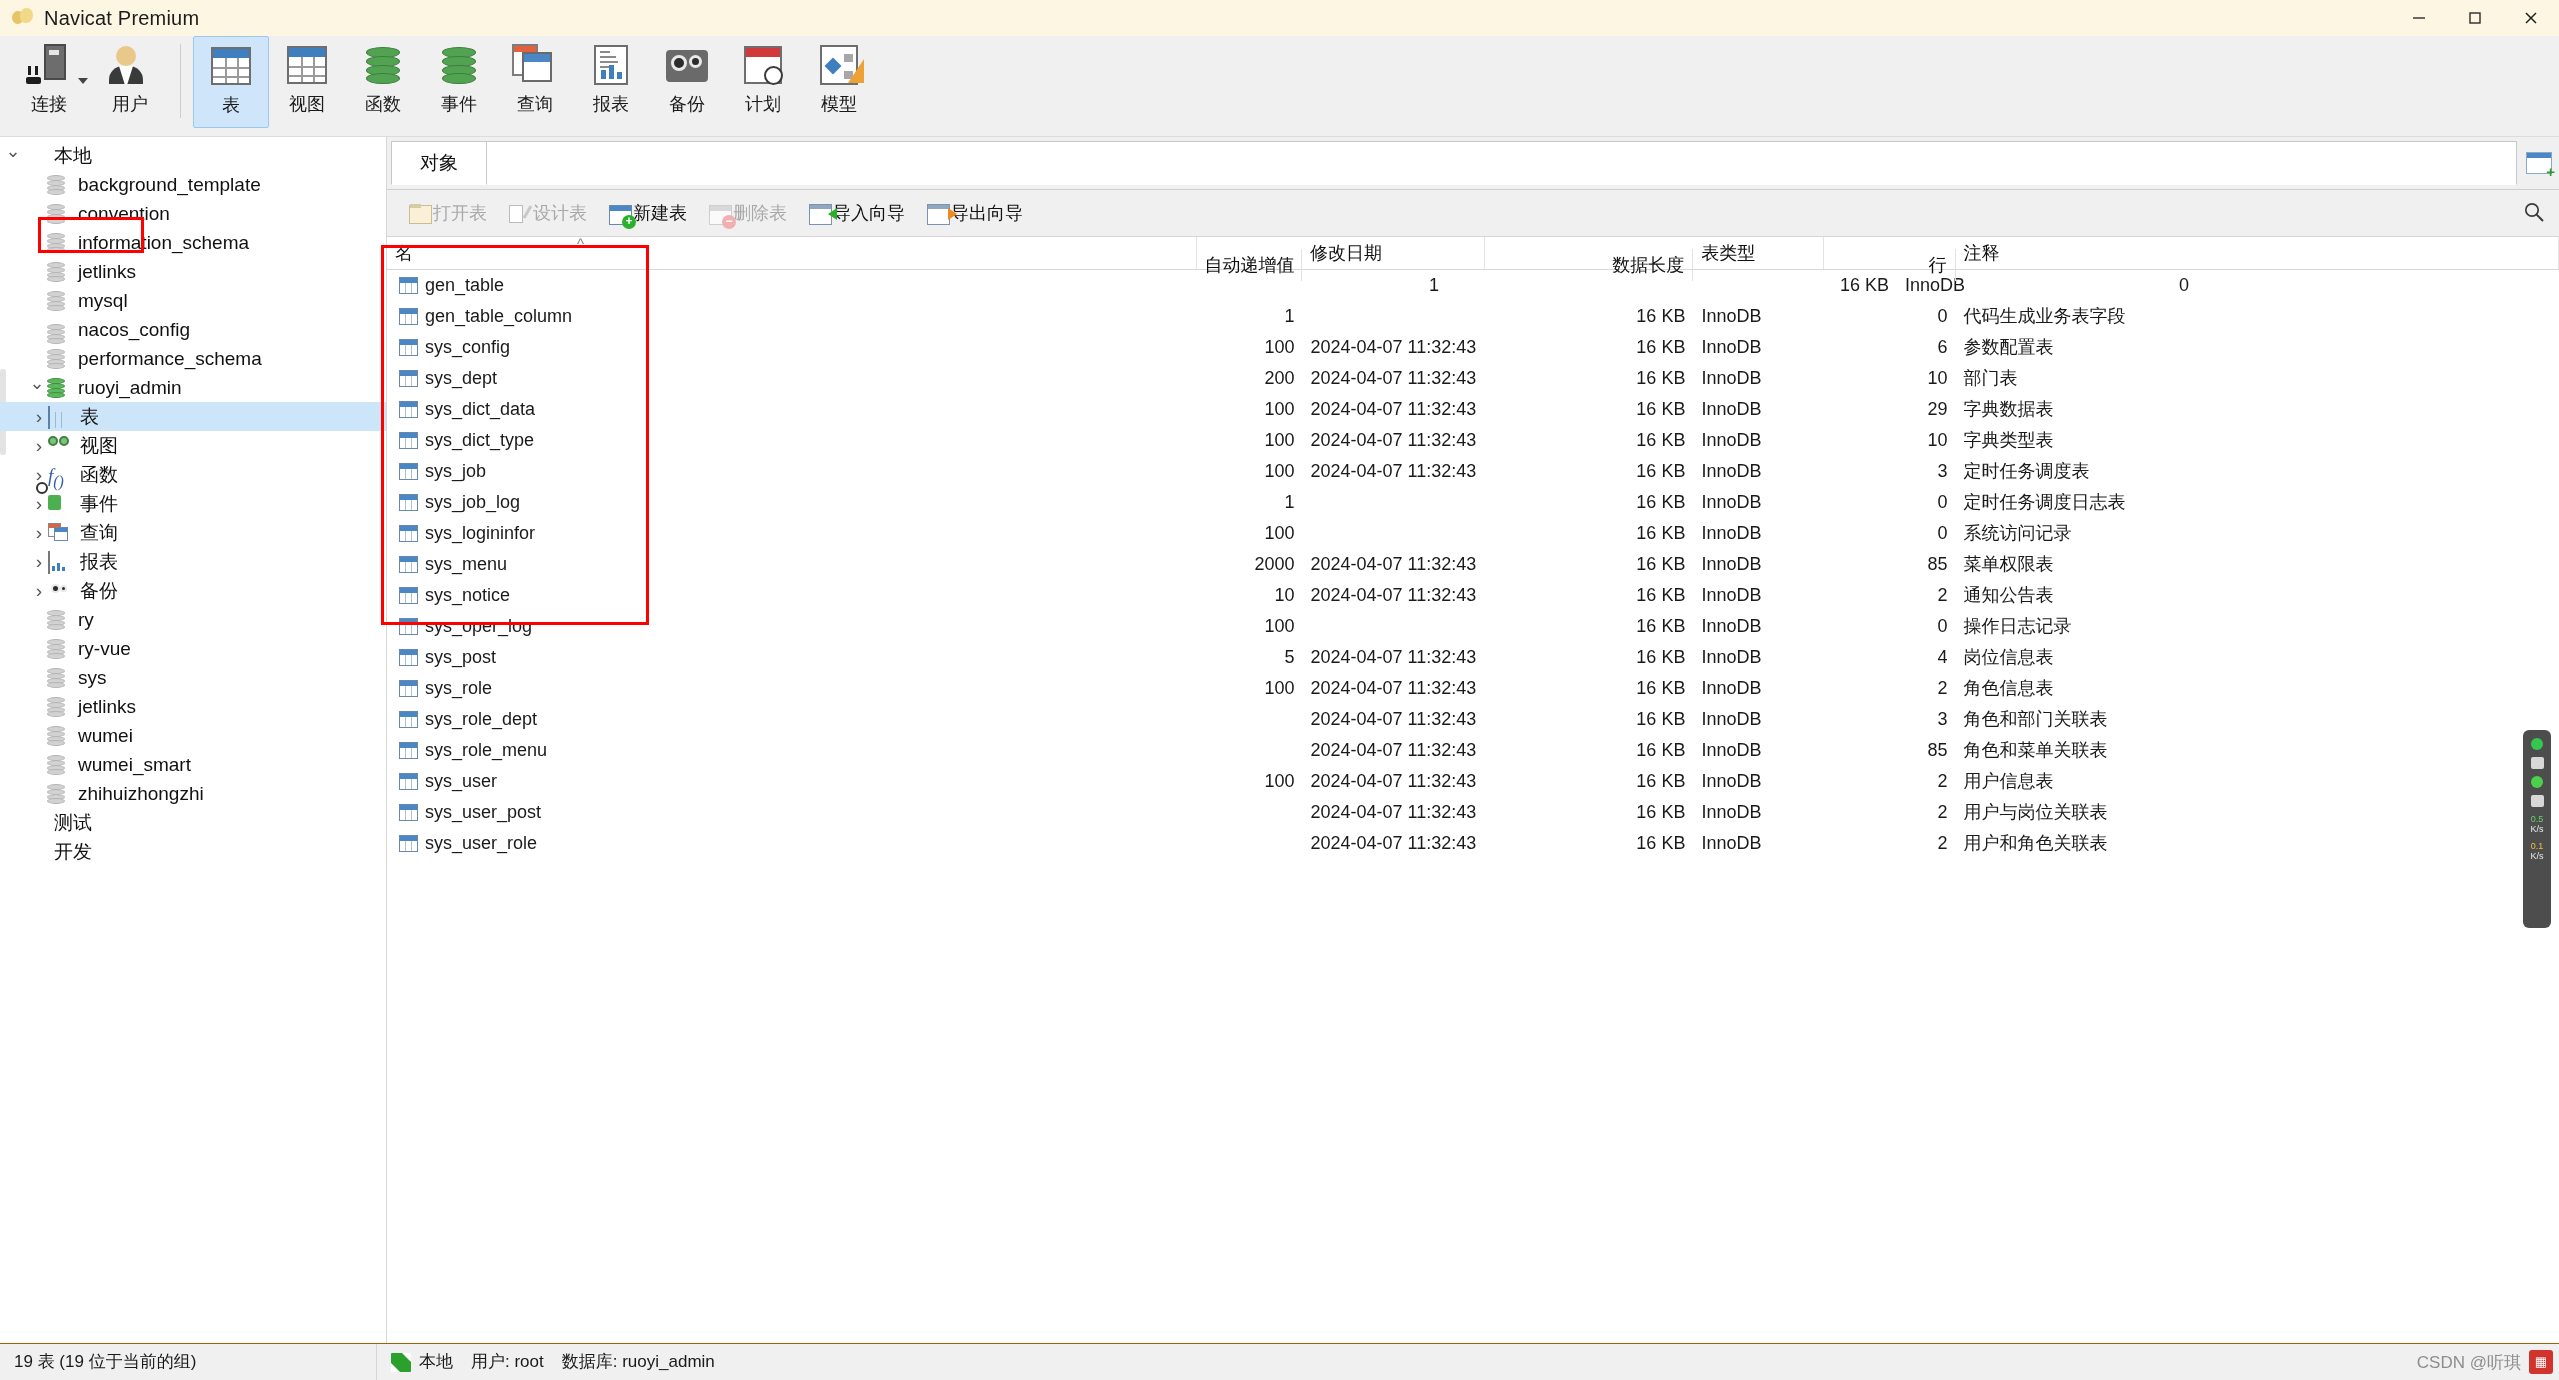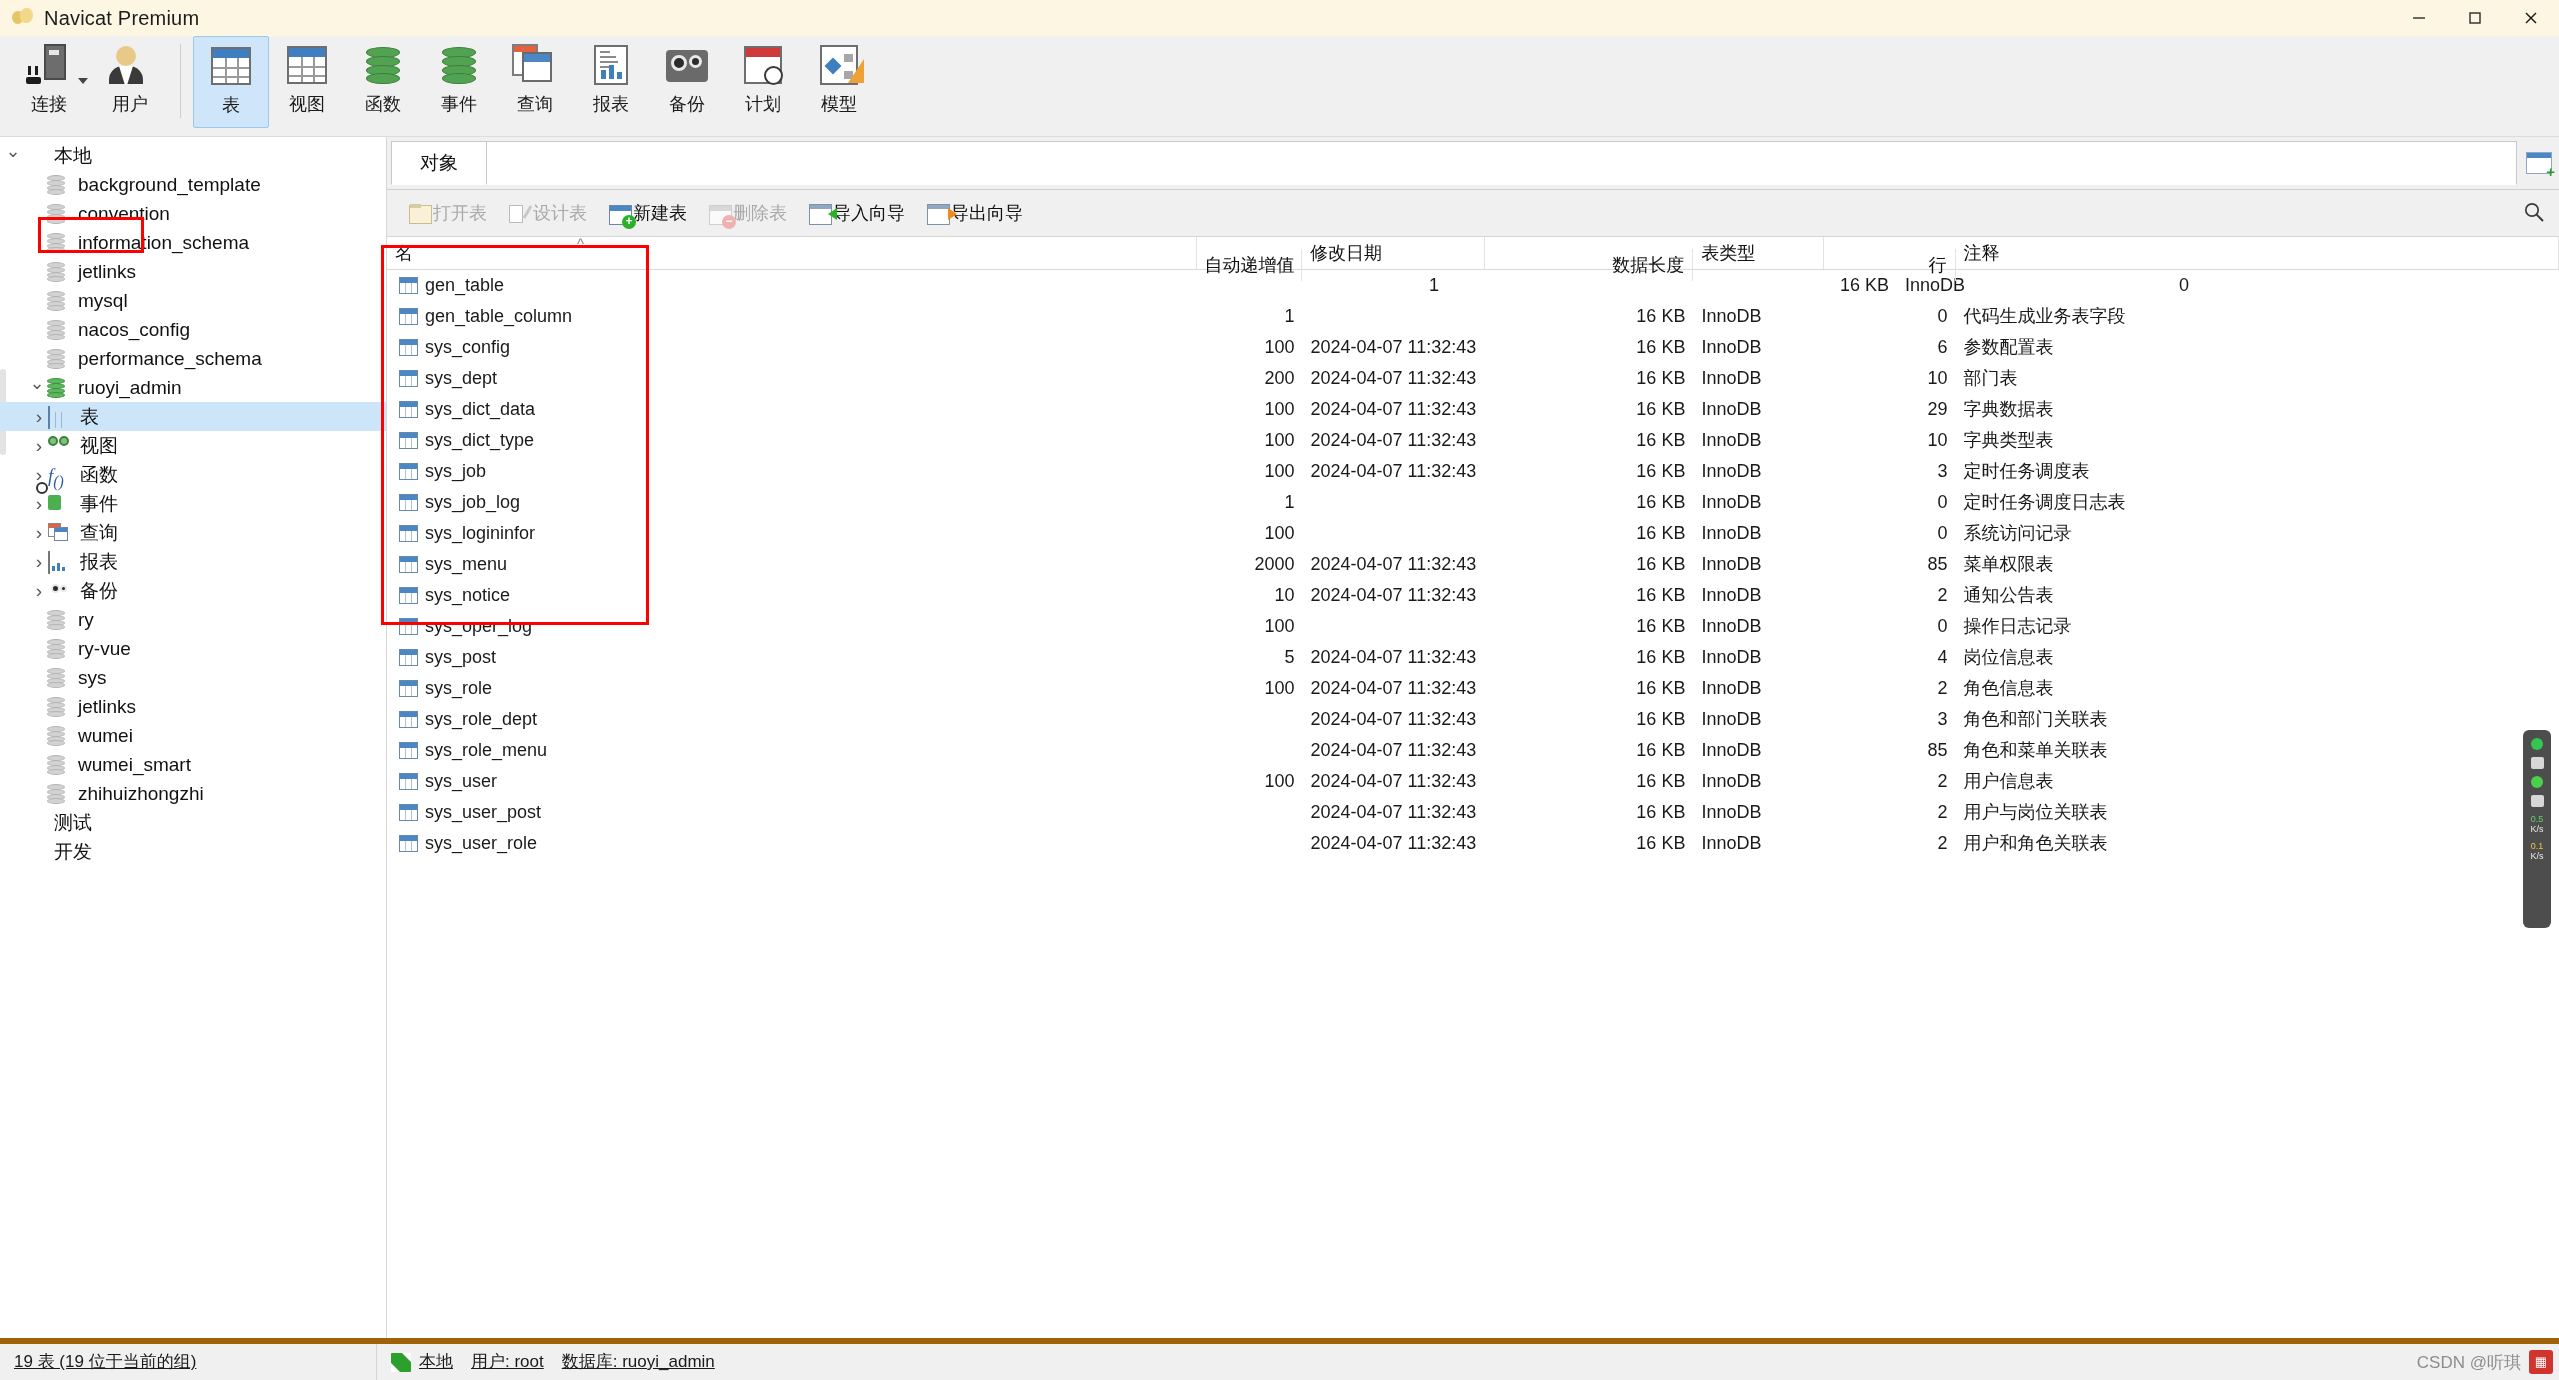--- a/index.html
+++ b/index.html
@@ -189,21 +189,21 @@
   .gc.name{display:flex;align-items:center;gap:7px;padding-left:12px;}
   .tbl-mini{width:19px;height:17px;border:1px solid #6a89a8;background:#fff;box-sizing:border-box;position:relative;flex:0 0 19px;}
   .tbl-mini::before{content:"";position:absolute;left:0;right:0;top:0;height:5px;background:#4a87c4;}
   .tbl-mini .v{position:absolute;top:5px;bottom:0;width:1px;background:#aac3d8;}
   .tbl-mini .v.a{left:5px;}.tbl-mini .v.b{left:11px;}
 
   
   .annot{position:absolute;border:3px solid #ff0000;pointer-events:none;z-index:40;}
 
   
-  .statusbar{height:36px;flex:0 0 36px;background:#f0f0f0;border-top:6px solid #a16207;display:flex;align-items:center;font-size:17px;color:#1a1a1a;position:relative;text-decoration:underline;}
+  .statusbar{height:36px;flex:0 0 36px;background:#f0f0f0;border-top:1px solid #a16207;display:flex;align-items:center;font-size:17px;color:#1a1a1a;position:relative;}
   .sb-seg{padding:0 14px;height:36px;line-height:36px;display:flex;align-items:center;gap:8px;}
   .sb-div{width:1px;height:36px;background:#d5d5d5;}
   .sb-right{position:absolute;right:6px;top:0;height:36px;display:flex;align-items:center;gap:8px;}
   .csdn{font-size:17px;color:#8d8d8d;}
   .csdn-b{display:inline-block;width:24px;height:24px;background:#d0342c;color:#fff;font-size:13px;text-align:center;line-height:24px;border-radius:3px;}
 
   
   .floatw{position:absolute;right:8px;top:730px;width:28px;height:190px;background:#4d4d4d;border-radius:6px;z-index:30;display:flex;flex-direction:column;align-items:center;padding-top:8px;gap:7px;}
   .floatw .dot{width:12px;height:12px;border-radius:50%;}
   .floatw .bar{width:13px;height:12px;background:#d7d7d7;border-radius:2px;}
@@ -412,21 +412,21 @@
           <div class="trow" style="padding-left: 28px;">
             <span class="chev"></span>
             <span class="ti"><span class="ico-dbgrey"><i></i><i></i><i></i><i></i></span></span>
             <span class="tlbl">jetlinks</span>
           </div>
           <div class="trow" style="padding-left: 28px;">
             <span class="chev"></span>
             <span class="ti"><span class="ico-dbgrey"><i></i><i></i><i></i><i></i></span></span>
             <span class="tlbl">mysql</span>
           </div>
-          <div class="trow" style="padding-left: 28px;">
+          <div class="trow" style="padding-left: 28px; align-items: flex-end;">
             <span class="chev"></span>
             <span class="ti"><span class="ico-dbgrey"><i></i><i></i><i></i><i></i></span></span>
             <span class="tlbl">nacos_config</span>
           </div>
           <div class="trow" style="padding-left: 28px;">
             <span class="chev"></span>
             <span class="ti"><span class="ico-dbgrey"><i></i><i></i><i></i><i></i></span></span>
             <span class="tlbl">performance_schema</span>
           </div>
           <div class="trow" style="padding-left: 28px;">

